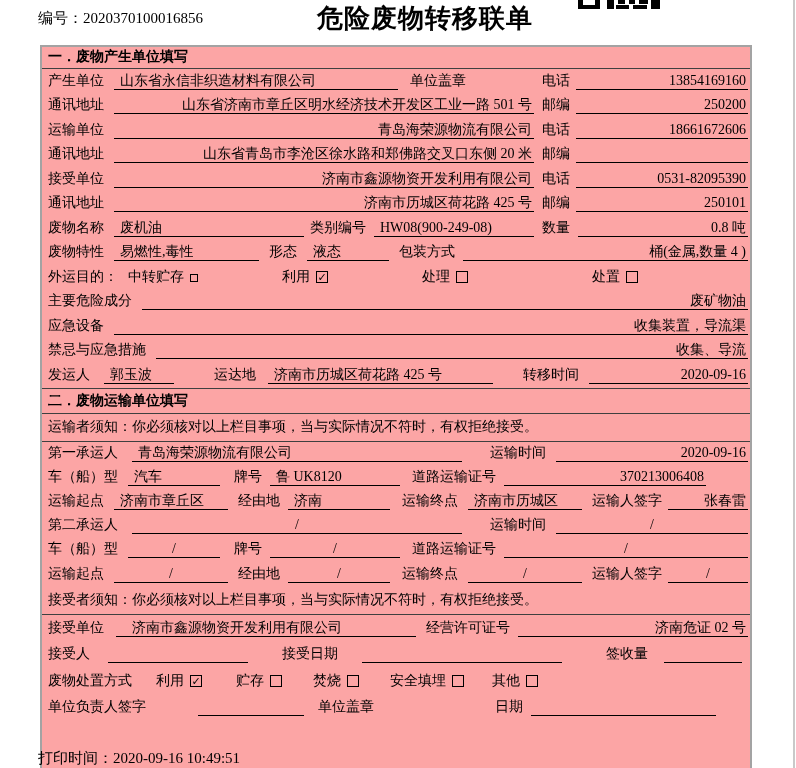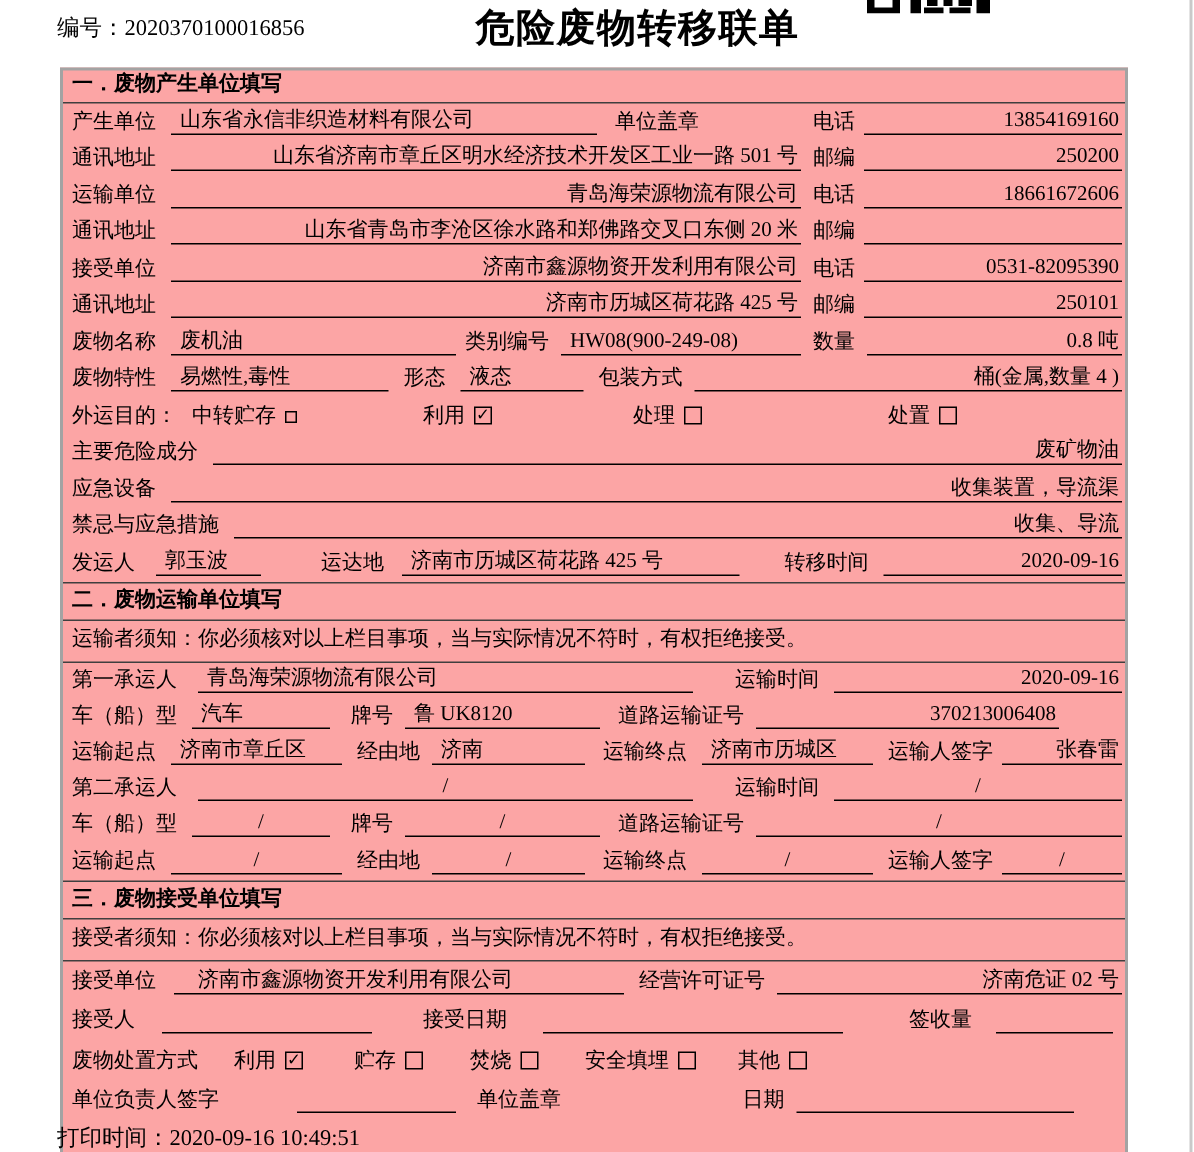--- a/index.html
+++ b/index.html
@@ -233,21 +233,20 @@
         <span class="val ctr" style="width:114px;margin-left:10px">/</span>
         <span class="lbl" style="margin-left:10px">经由地</span>
         <span class="val ctr" style="width:102px;margin-left:8px">/</span>
         <span class="lbl" style="margin-left:12px">运输终点</span>
         <span class="val ctr" style="width:114px;margin-left:10px">/</span>
         <span class="lbl" style="margin-left:10px">运输人签字</span>
         <span class="val grow ctr" style="margin-left:6px">/</span>
       </div>
     </div>
 
-    <div class="sec-h mid">三．废物接受单位填写</div>
     <div class="notice">接受者须知：你必须核对以上栏目事项，当与实际情况不符时，有权拒绝接受。</div>
     <div class="sec s3">
 
       <div class="row">
         <span class="lbl">接受单位</span>
         <span class="val" style="width:300px;margin-left:12px;padding-left:16px">济南市鑫源物资开发利用有限公司</span>
         <span class="lbl" style="margin-left:10px">经营许可证号</span>
         <span class="val grow" style="margin-left:8px">济南危证 02 号</span>
       </div>
 

